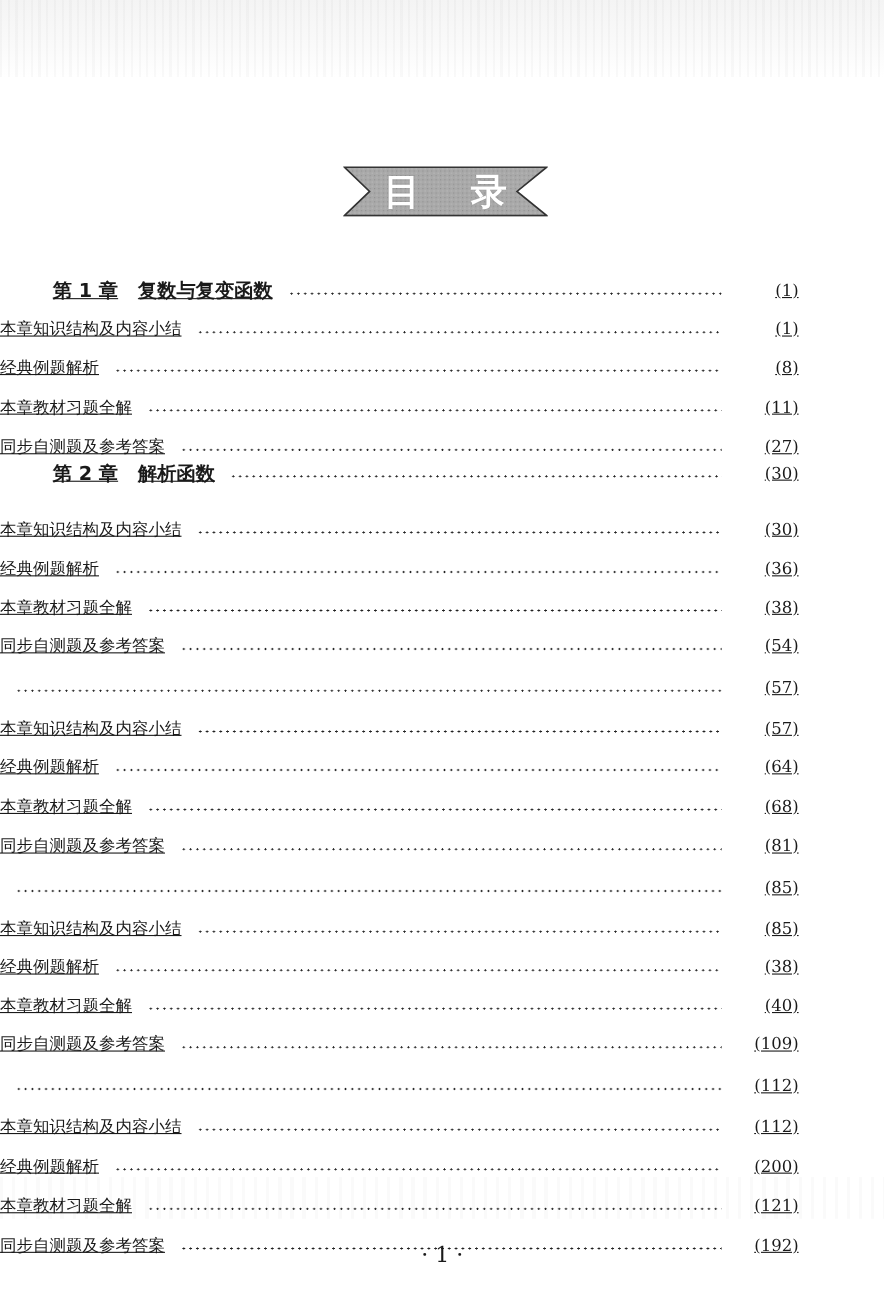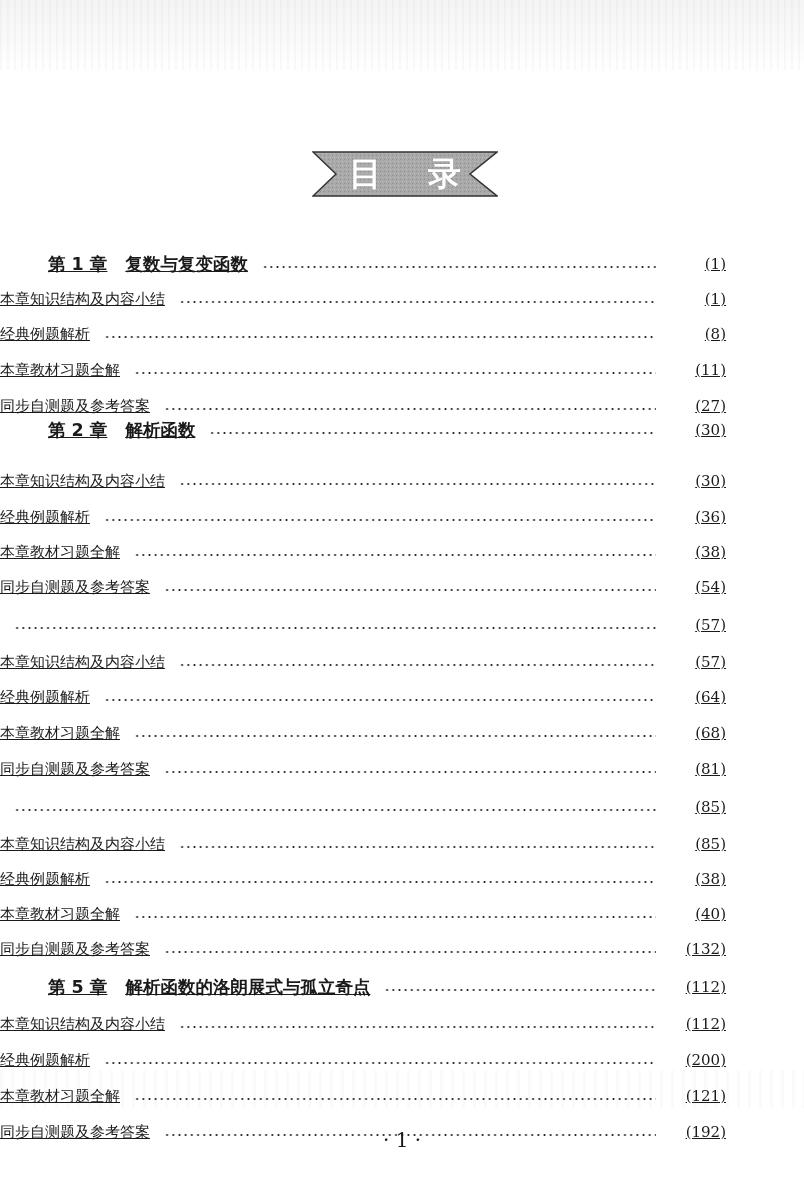--- a/index.html
+++ b/index.html
@@ -164,24 +164,23 @@
       <span class="page">(38)</span>
     </div>
     <div class="row sub" style="top: 902px;">
       <span class="label"><span>本章教材习题全解</span></span>
       <span class="leader"></span>
       <span class="page">(40)</span>
     </div>
     <div class="row sub" style="top: 937px;">
       <span class="label"><span>同步自测题及参考答案</span></span>
       <span class="leader"></span>
-      <span class="page">(132)</span>
+      <span class="page">(109)</span>
     </div>
     <div class="row chapter" style="top: 975px;">
-      <span class="label"><span class="chnum">第 5 章</span><span>解析函数的洛朗展式与孤立奇点</span></span>
       <span class="leader"></span>
       <span class="page">(112)</span>
     </div>
     <div class="row sub" style="top: 1012px;">
       <span class="label"><span>本章知识结构及内容小结</span></span>
       <span class="leader"></span>
       <span class="page">(112)</span>
     </div>
     <div class="row sub" style="top: 1048px;">
       <span class="label"><span>经典例题解析</span></span>

